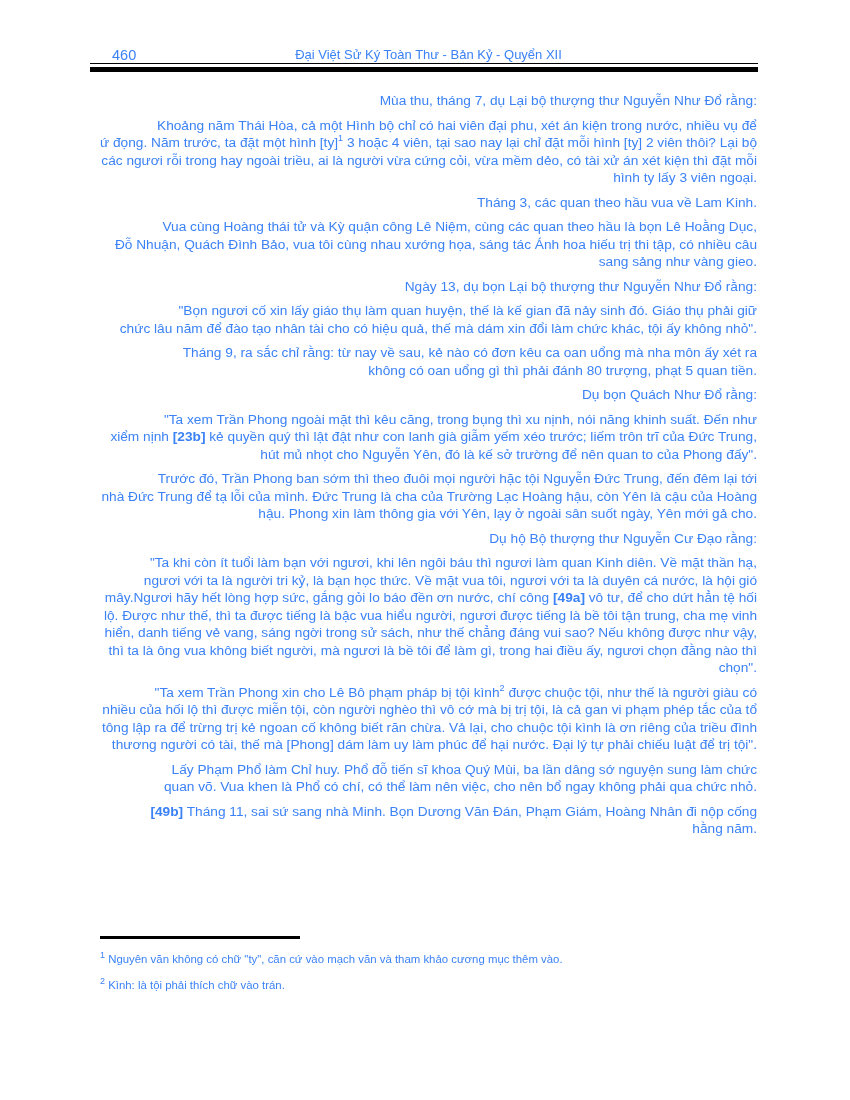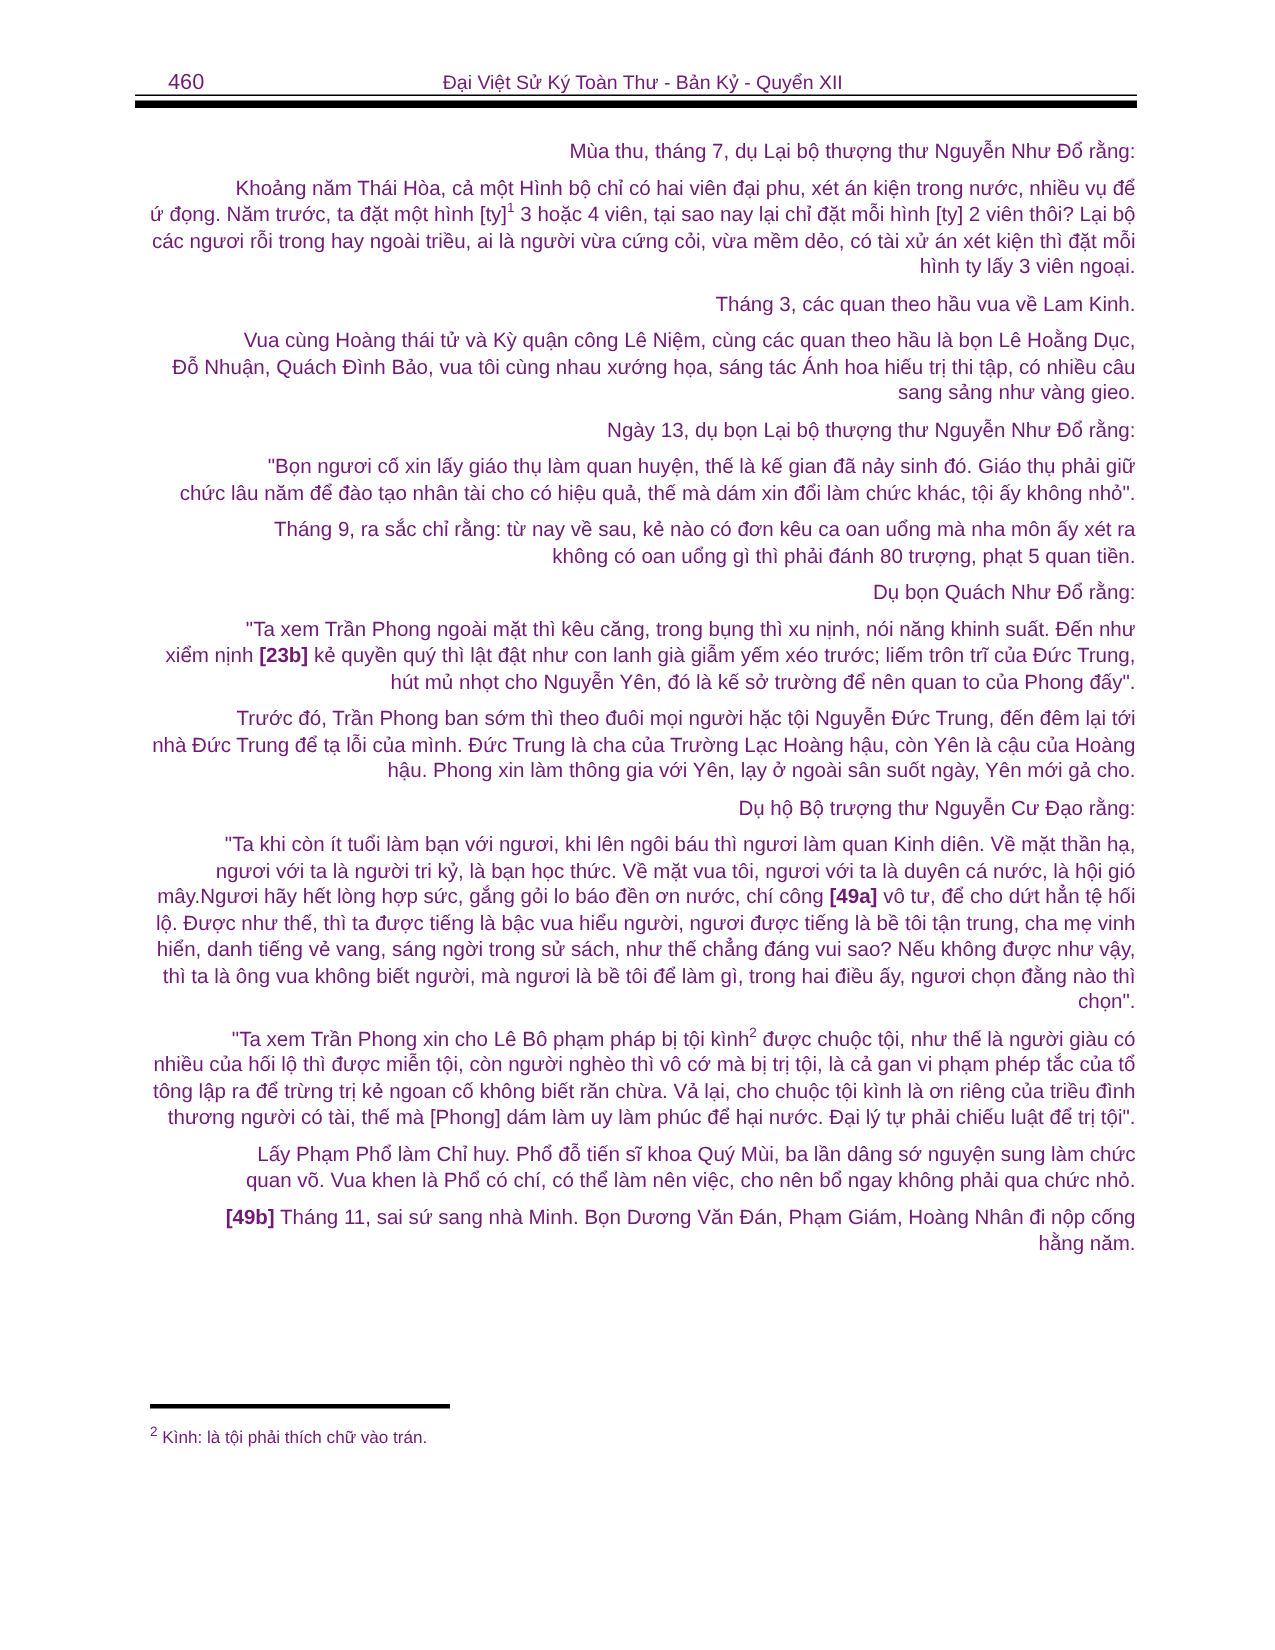--- a/index.html
+++ b/index.html
@@ -2,21 +2,21 @@
 <html lang="vi"><head>
 <meta charset="utf-8">
 <style>
   html,body { margin:0; padding:0; }
   .page {
     position: relative;
     width: 850px;
     height: 1100px;
     background: #ffffff;
     font-family: "Liberation Sans", "DejaVu Sans", sans-serif;
-    color: #701a75;
+    color: #3b82f6;
     overflow: hidden;
   }
   .page-number {
     position: absolute;
     left: 112px;
     top: 47px;
     font-size: 14.5px;
   }
   .header-title {
     position: absolute;
@@ -94,27 +94,28 @@
       <p class="para"><span>Mùa thu, tháng 7, dụ Lại bộ thượng thư Nguyễn Như Đổ rằng:</span></p>
       <p class="para"><span>Khoảng năm Thái Hòa, cả một Hình bộ chỉ có hai viên đại phu, xét án kiện trong nước, nhiều vụ để ứ đọng. Năm trước, ta đặt một hình [ty]</span><sup>1</sup><span> 3 hoặc 4 viên, tại sao nay lại chỉ đặt mỗi hình [ty] 2 viên thôi? Lại bộ các ngươi rỗi trong hay ngoài triều, ai là người vừa cứng cỏi, vừa mềm dẻo, có tài xử án xét kiện thì đặt mỗi hình ty lấy 3 viên ngoại.</span></p>
       <p class="para"><span>Tháng 3, các quan theo hầu vua về Lam Kinh.</span></p>
       <p class="para"><span>Vua cùng Hoàng thái tử và Kỳ quận công Lê Niệm, cùng các quan theo hầu là bọn Lê Hoằng Dục, Đỗ Nhuận, Quách Đình Bảo, vua tôi cùng nhau xướng họa, sáng tác Ánh hoa hiếu trị thi tập, có nhiều câu sang sảng như vàng gieo.</span></p>
       <p class="para"><span>Ngày 13, dụ bọn Lại bộ thượng thư Nguyễn Như Đổ rằng:</span></p>
       <p class="para"><span>"Bọn ngươi cố xin lấy giáo thụ làm quan huyện, thế là kế gian đã nảy sinh đó. Giáo thụ phải giữ chức lâu năm để đào tạo nhân tài cho có hiệu quả, thế mà dám xin đổi làm chức khác, tội ấy không nhỏ".</span></p>
       <p class="para"><span>Tháng 9, ra sắc chỉ rằng: từ nay về sau, kẻ nào có đơn kêu ca oan uổng mà nha môn ấy xét ra không có oan uổng gì thì phải đánh 80 trượng, phạt 5 quan tiền.</span></p>
       <p class="para"><span>Dụ bọn Quách Như Đổ rằng:</span></p>
       <p class="para"><span>"Ta xem Trần Phong ngoài mặt thì kêu căng, trong bụng thì xu nịnh, nói năng khinh suất. Đến như xiểm nịnh </span><b>[23b]</b><span> kẻ quyền quý thì lật đật như con lanh già giẫm yếm xéo trước; liếm trôn trĩ của Đức Trung, hút mủ nhọt cho Nguyễn Yên, đó là kế sở trường để nên quan to của Phong đấy".</span></p>
       <p class="para"><span>Trước đó, Trần Phong ban sớm thì theo đuôi mọi người hặc tội Nguyễn Đức Trung, đến đêm lại tới nhà Đức Trung để tạ lỗi của mình. Đức Trung là cha của Trường Lạc Hoàng hậu, còn Yên là cậu của Hoàng hậu. Phong xin làm thông gia với Yên, lạy ở ngoài sân suốt ngày, Yên mới gả cho.</span></p>
-      <p class="para"><span>Dụ hộ Bộ trượng thư Nguyễn Cư Đạo rằng:</span></p>
+      <p class="para"><span>Dụ hộ Bộ thượng thư Nguyễn Cư Đạo rằng:</span></p>
       <p class="para"><span>"Ta khi còn ít tuổi làm bạn với ngươi, khi lên ngôi báu thì ngươi làm quan Kinh diên. Về mặt thần hạ, ngươi với ta là người tri kỷ, là bạn học thức. Về mặt vua tôi, ngươi với ta là duyên cá nước, là hội gió mây.Ngươi hãy hết lòng hợp sức, gắng gỏi lo báo đền ơn nước, chí công </span><b>[49a]</b><span> vô tư, để cho dứt hẳn tệ hối lộ. Được như thế, thì ta được tiếng là bậc vua hiểu người, ngươi được tiếng là bề tôi tận trung, cha mẹ vinh hiển, danh tiếng vẻ vang, sáng ngời trong sử sách, như thế chẳng đáng vui sao? Nếu không được như vậy, thì ta là ông vua không biết người, mà ngươi là bề tôi để làm gì, trong hai điều ấy, ngươi chọn đằng nào thì chọn".</span></p>
       <p class="para"><span>"Ta xem Trần Phong xin cho Lê Bô phạm pháp bị tội kình</span><sup>2</sup><span> được chuộc tội, như thế là người giàu có nhiều của hối lộ thì được miễn tội, còn người nghèo thì vô cớ mà bị trị tội, là cả gan vi phạm phép tắc của tổ tông lập ra để trừng trị kẻ ngoan cố không biết răn chừa. Vả lại, cho chuộc tội kình là ơn riêng của triều đình thương người có tài, thế mà [Phong] dám làm uy làm phúc để hại nước. Đại lý tự phải chiếu luật để trị tội".</span></p>
       <p class="para"><span>Lấy Phạm Phổ làm Chỉ huy. Phổ đỗ tiến sĩ khoa Quý Mùi, ba lần dâng sớ nguyện sung làm chức quan võ. Vua khen là Phổ có chí, có thể làm nên việc, cho nên bổ ngay không phải qua chức nhỏ.</span></p>
       <p class="para"><b>[49b]</b><span> Tháng 11, sai sứ sang nhà Minh. Bọn Dương Văn Đán, Phạm Giám, Hoàng Nhân đi nộp cống hằng năm.</span></p>
     </div>
 
   <div class="footnotes">
     <div class="footnote-separator"></div>
     <div id="footnotes-list">
+        <p class="footnote"><sup>1</sup><span> Nguyên văn không có chữ "ty", căn cứ vào mạch văn và tham khảo cương mục thêm vào.</span></p>
         <p class="footnote"><sup>2</sup><span> Kình: là tội phải thích chữ vào trán.</span></p>
       </div>
   </div>
 
 </div>
 
 </body></html>

